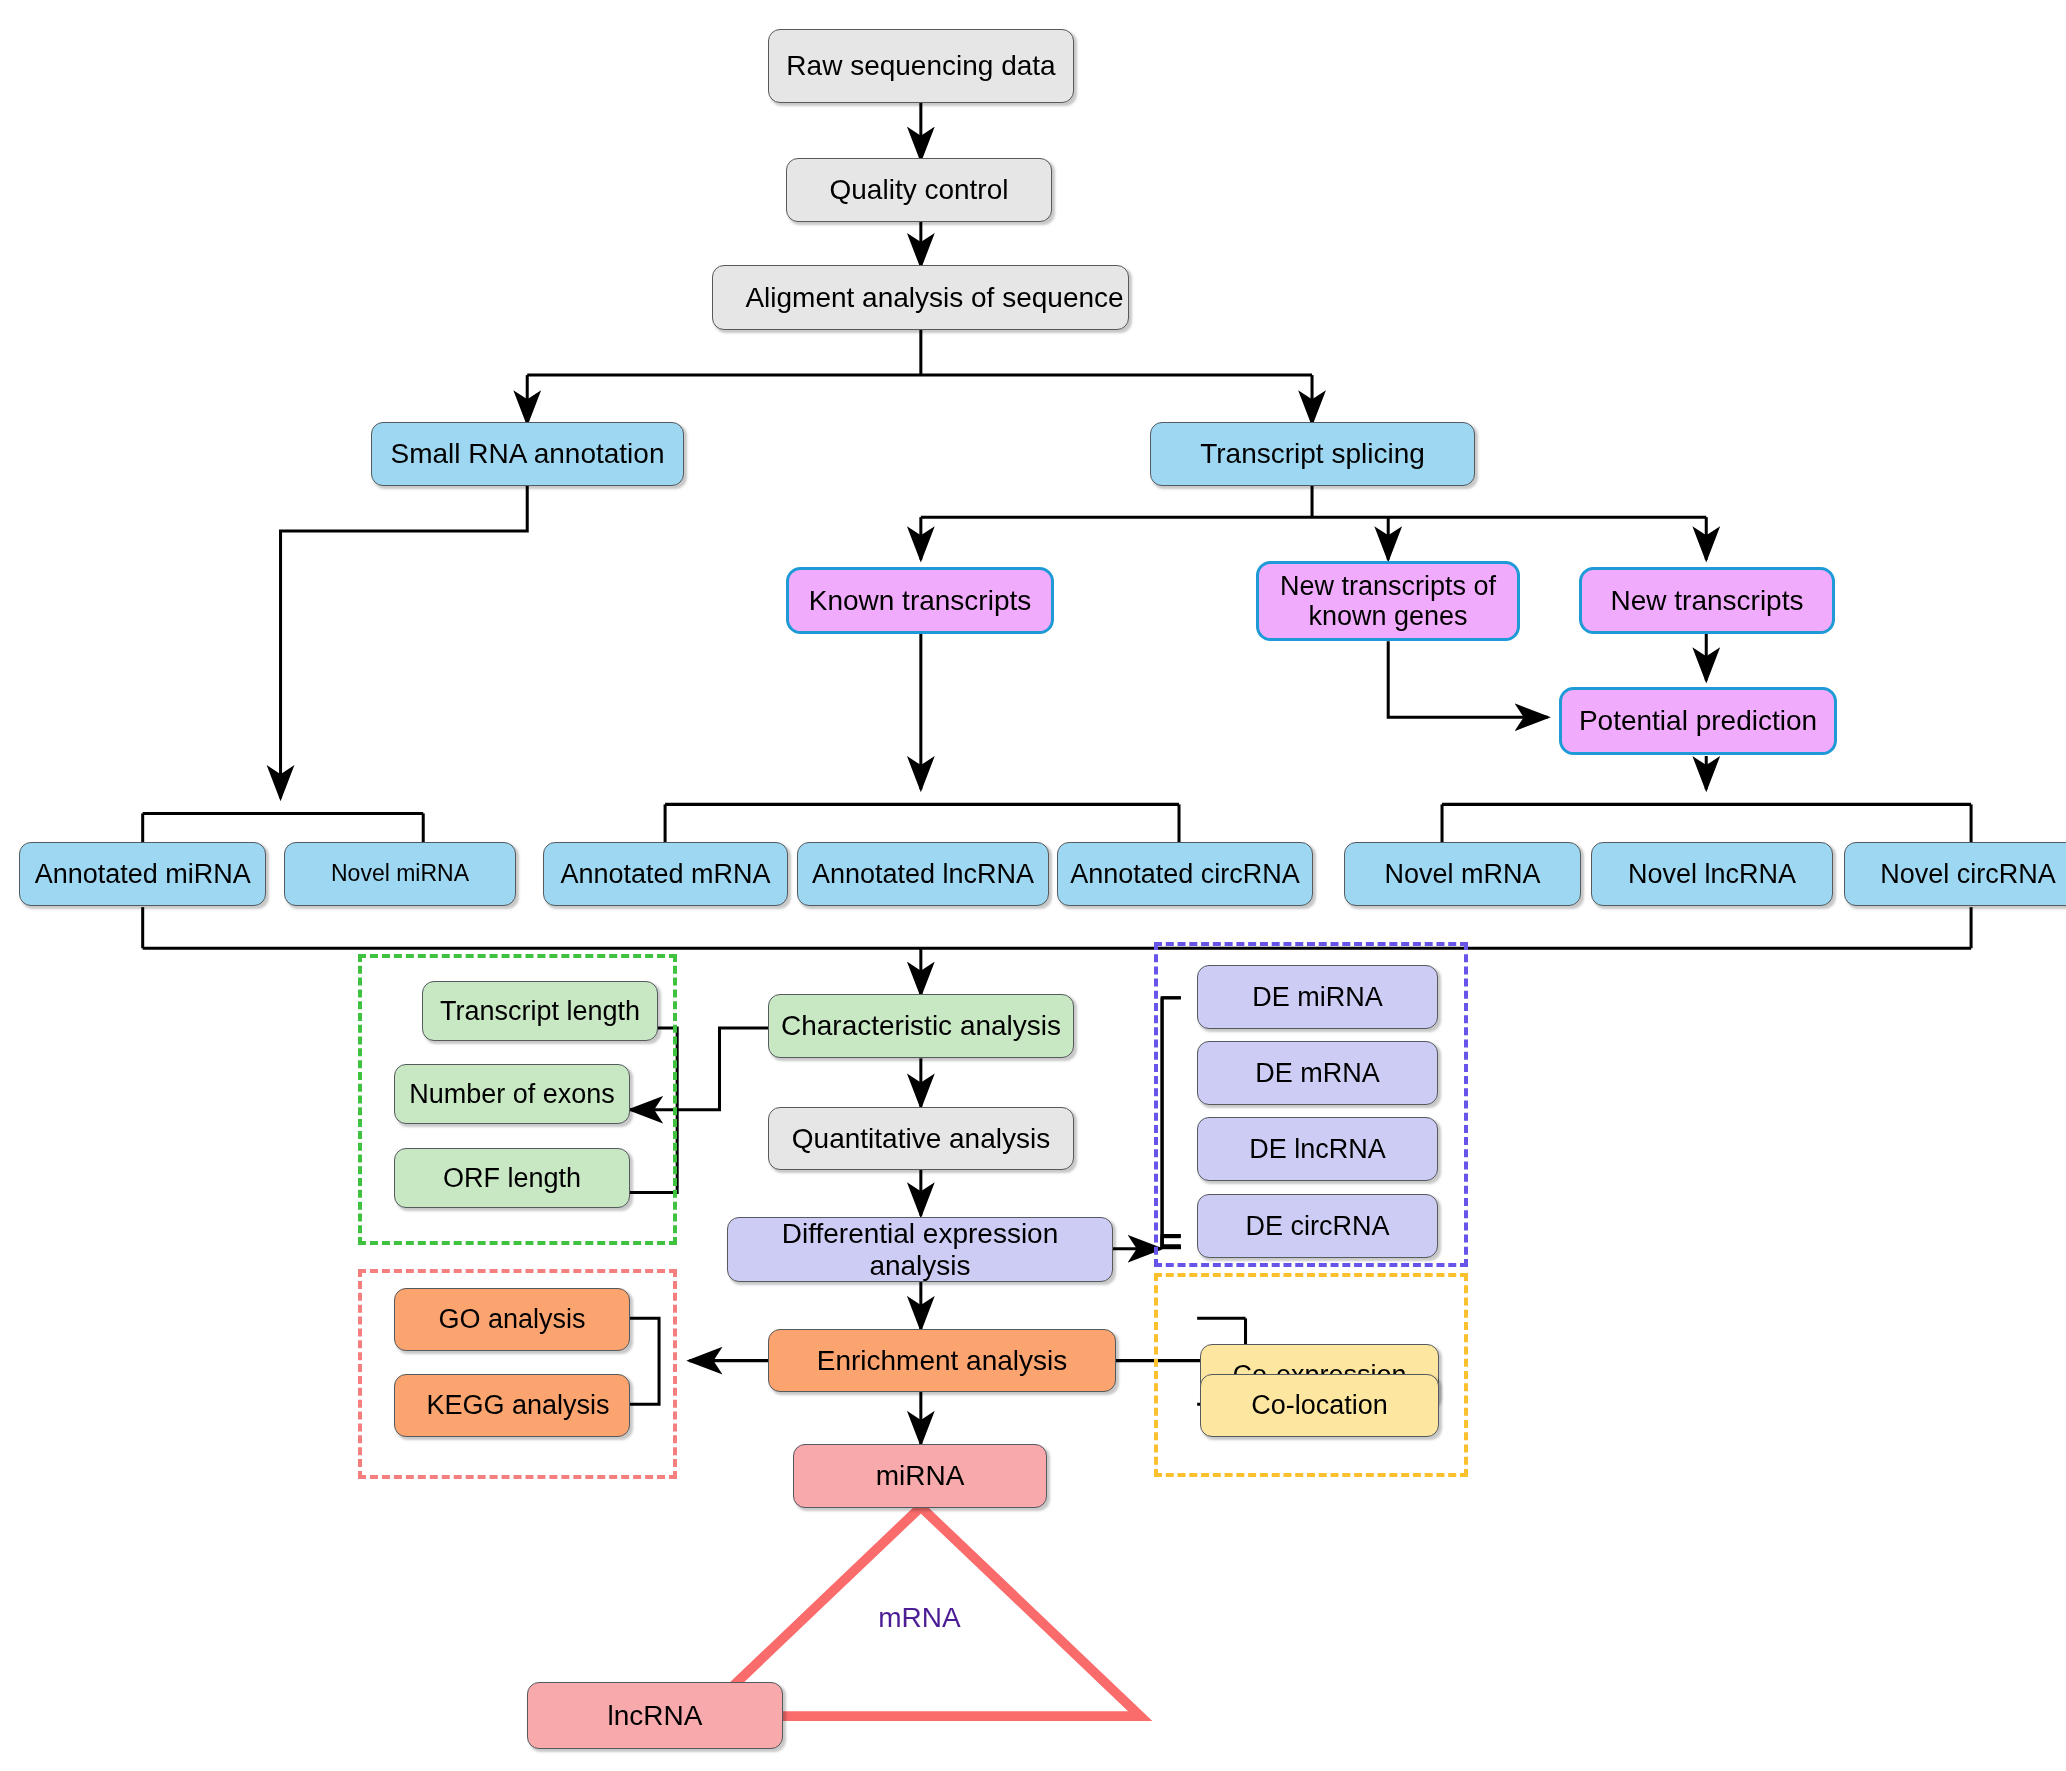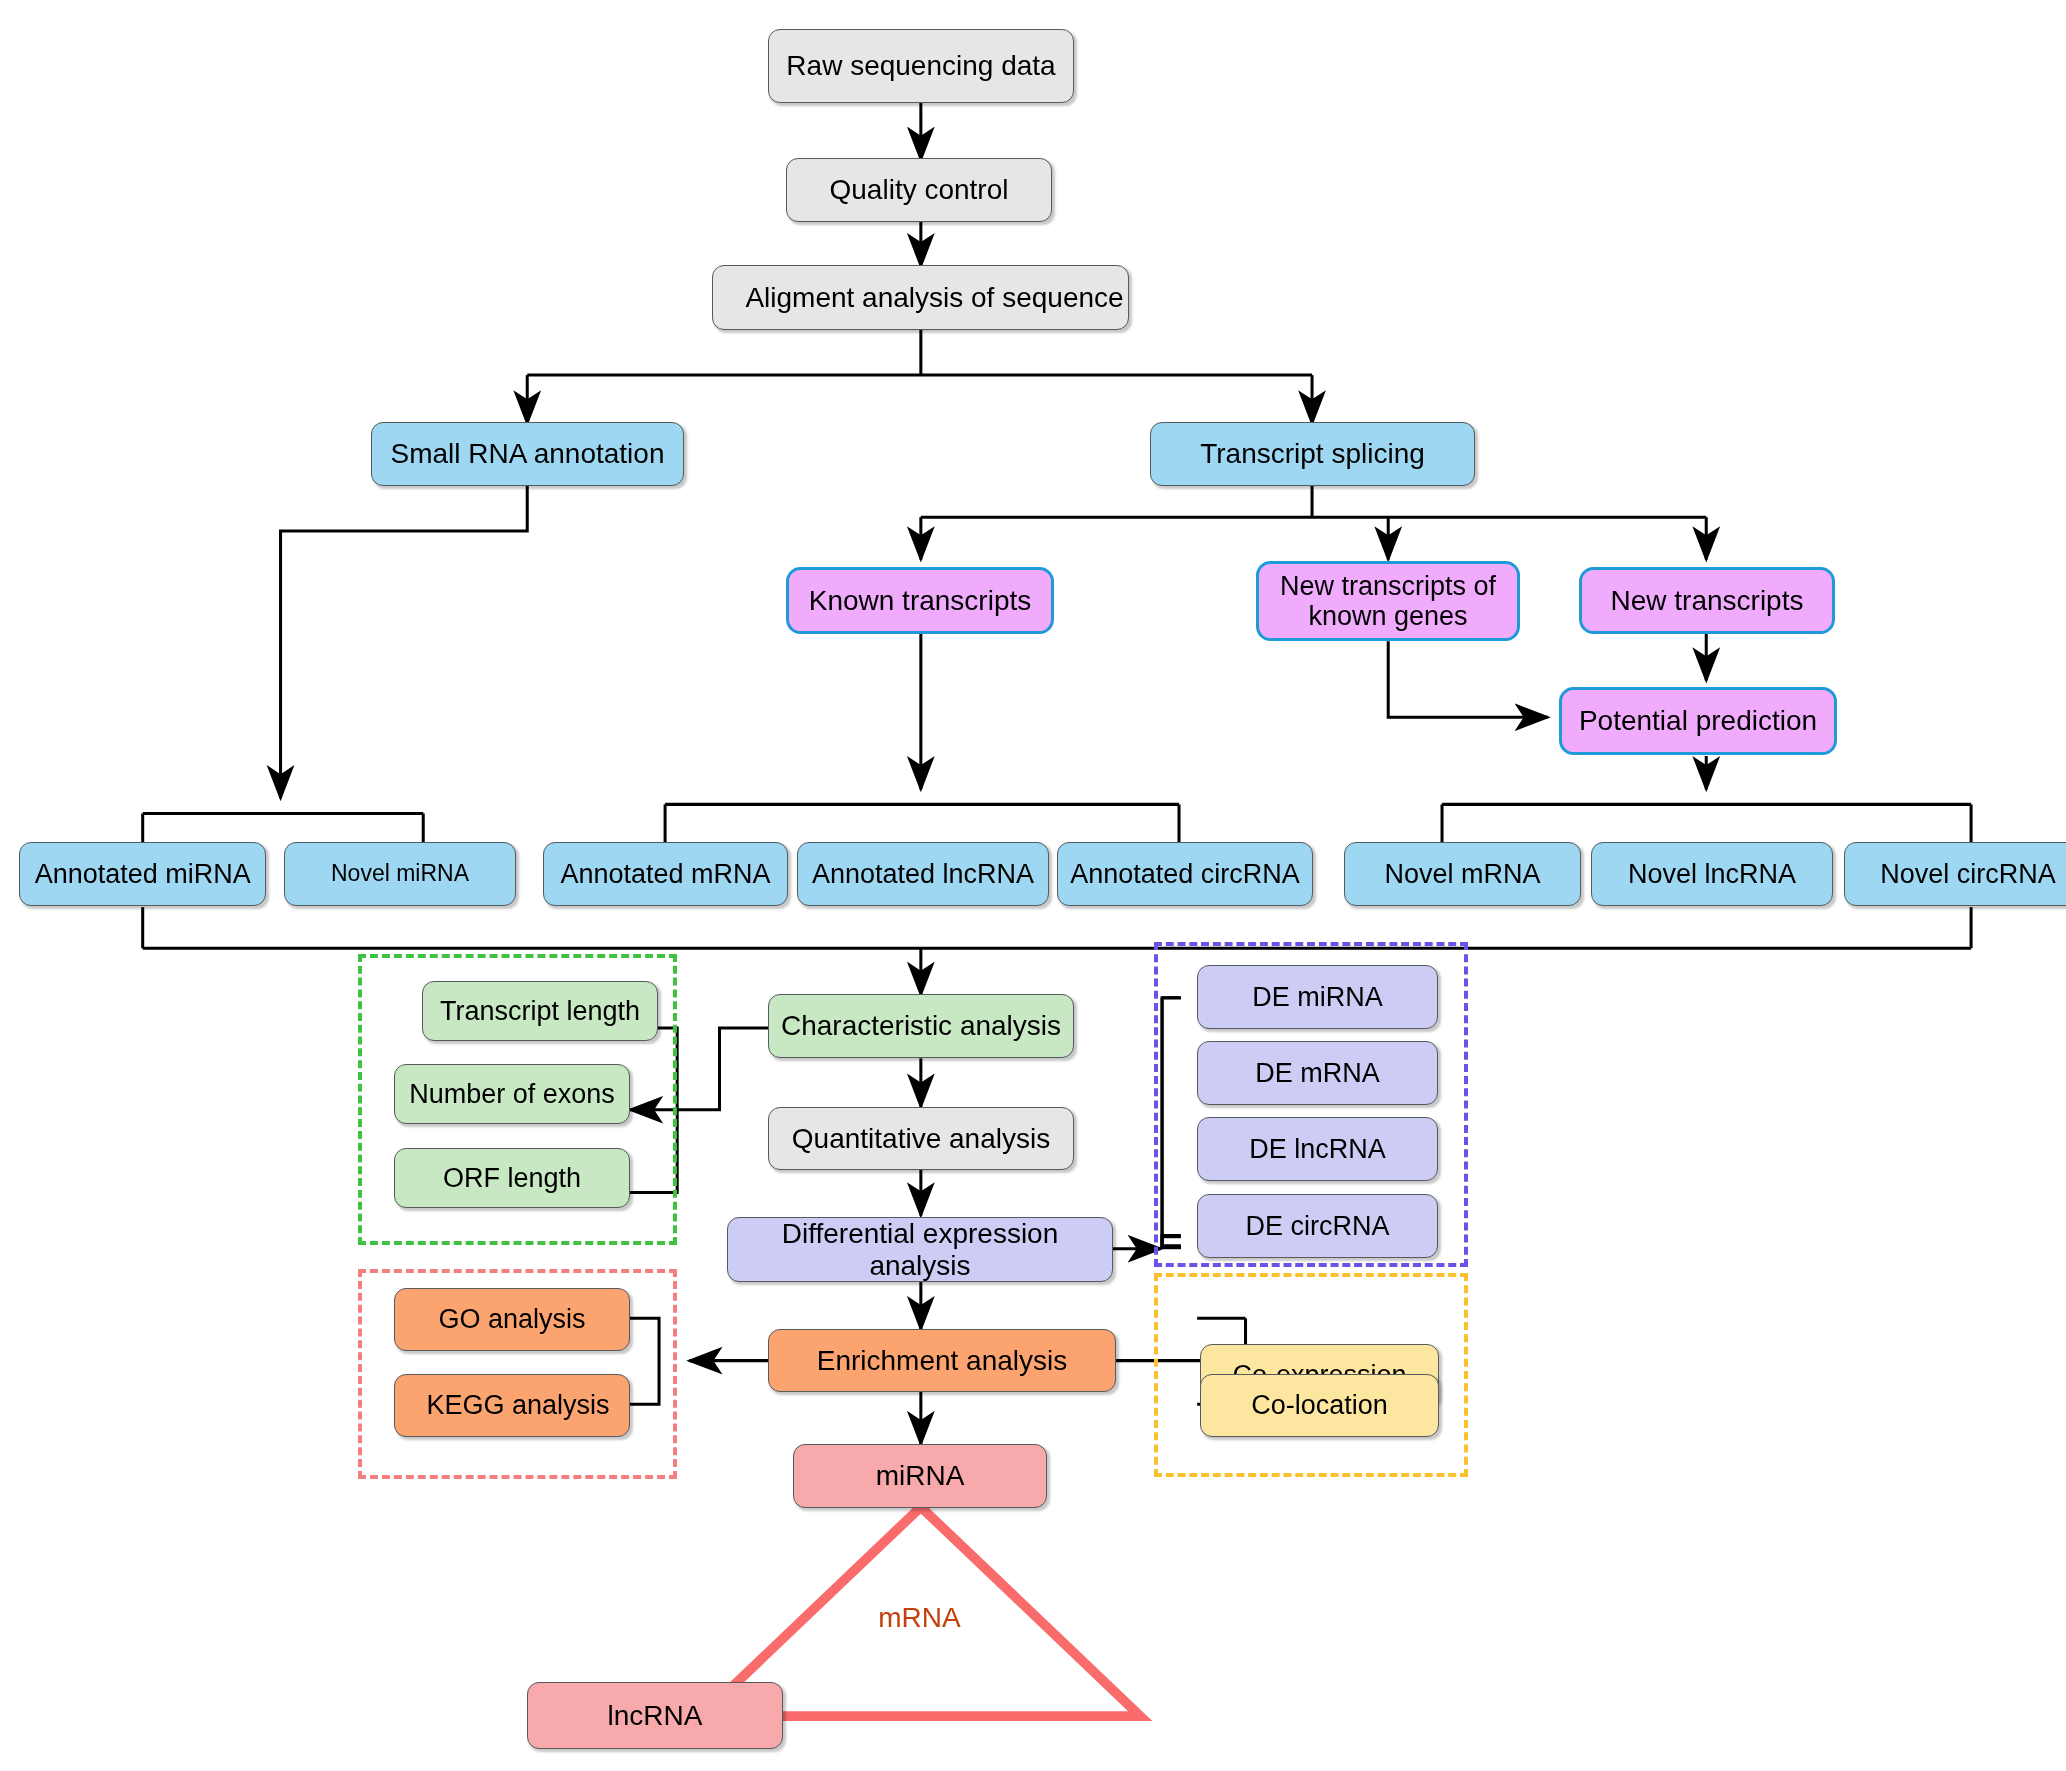--- a/index.html
+++ b/index.html
@@ -16,21 +16,21 @@
   .n-purple{background:#ccccf5;}
   .n-orange{background:#fca470;}
   .n-yellow{background:#fde6a0;}
   .n-pink{background:#f7a9ab;}
   .n-outline{background:#f0abfc;border:3.6px solid #1e9ad6;box-shadow:none;border-radius:14.5px;}
   .grp{position:absolute;box-sizing:border-box;border-style:dashed;background:transparent;}
   .g-green{border:4.2px dashed #3fc23f;}
   .g-purple{border:4.2px dashed #6655e8;}
   .g-red{border:4.2px dashed #f57f7f;}
   .g-yellow{border:4.2px dashed #fbc02d;}
-  .flt{position:absolute;font-family:"Liberation Sans", sans-serif;color:#c2410c;}
+  .flt{position:absolute;font-family:"Liberation Sans", sans-serif;color:#4c1d95;}
 </style>
 </head>
 <body>
 
 <div id="root">
 
   <svg class="layer" viewBox="0 0 3417 2930" width="2066" height="1772">
     <defs>
       <marker id="ah" markerWidth="14" markerHeight="14" refX="11" refY="5.2" orient="auto" markerUnits="strokeWidth">
         <path d="M0,0.6 L12,5.2 L0,9.8 L3,5.2 z" fill="#000"></path>

